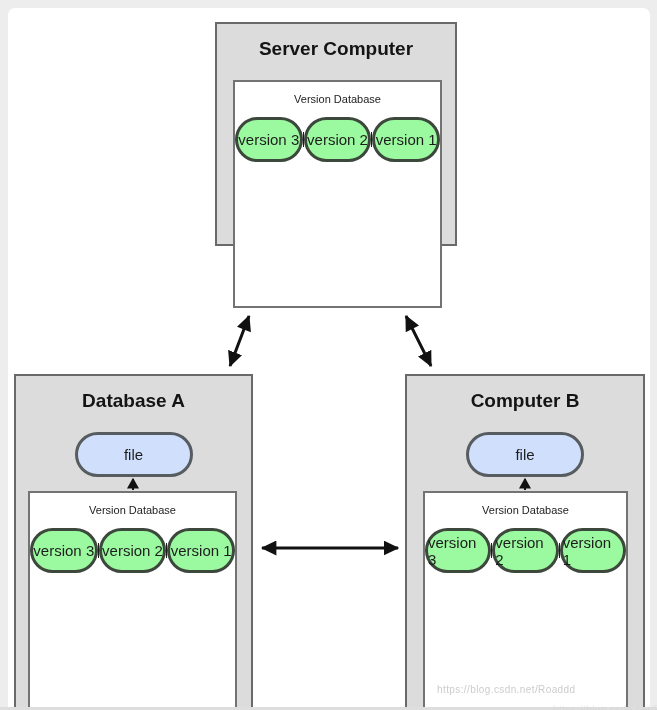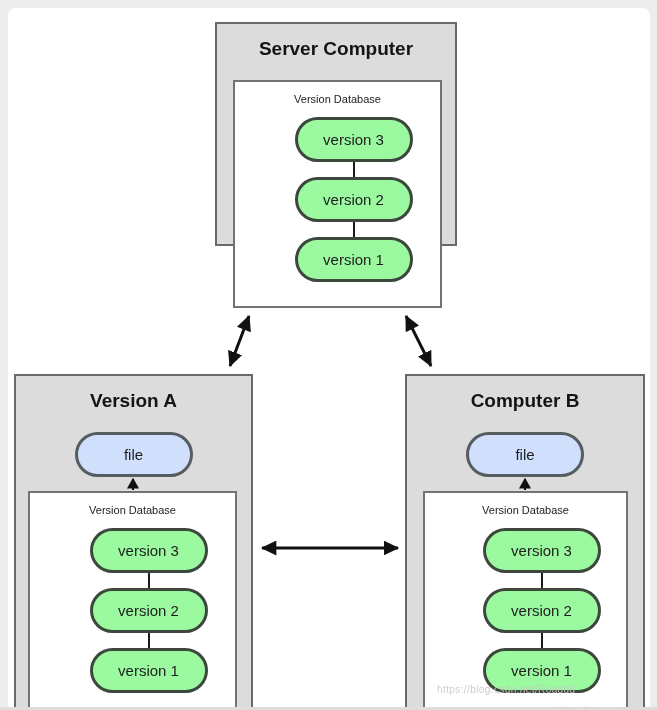--- a/index.html
+++ b/index.html
@@ -55,23 +55,22 @@
 
   .db-label {
     padding-top: 11px;
     text-align: center;
     font-size: 11px;
     color: #222;
   }
   .db-stack {
     margin-top: 12px;
     display: flex;
-    flex-direction: column;
+    flex-direction: row;
     align-items: center;
-    padding-left: 32px;
   }
   .connector {
     width: 2px;
     height: 15px;
     background: #1c1c1c;
   }
 
   .pill {
     width: 112px; height: 39px;
     border-radius: 23px;
@@ -140,21 +139,21 @@
         <div class="pill version">version 3</div>
         <div class="connector"></div>
         <div class="pill version">version 2</div>
         <div class="connector"></div>
         <div class="pill version">version 1</div>
       </div>
     </div>
   </div>
 
   <div class="box computer-a">
-    <div class="box-title">Version A</div>
+    <div class="box-title">Database A</div>
     <div class="pill file">file</div>
     <div class="db">
       <div class="db-label">Version Database</div>
       <div class="db-stack">
         <div class="pill version">version 3</div>
         <div class="connector"></div>
         <div class="pill version">version 2</div>
         <div class="connector"></div>
         <div class="pill version">version 1</div>
       </div>

